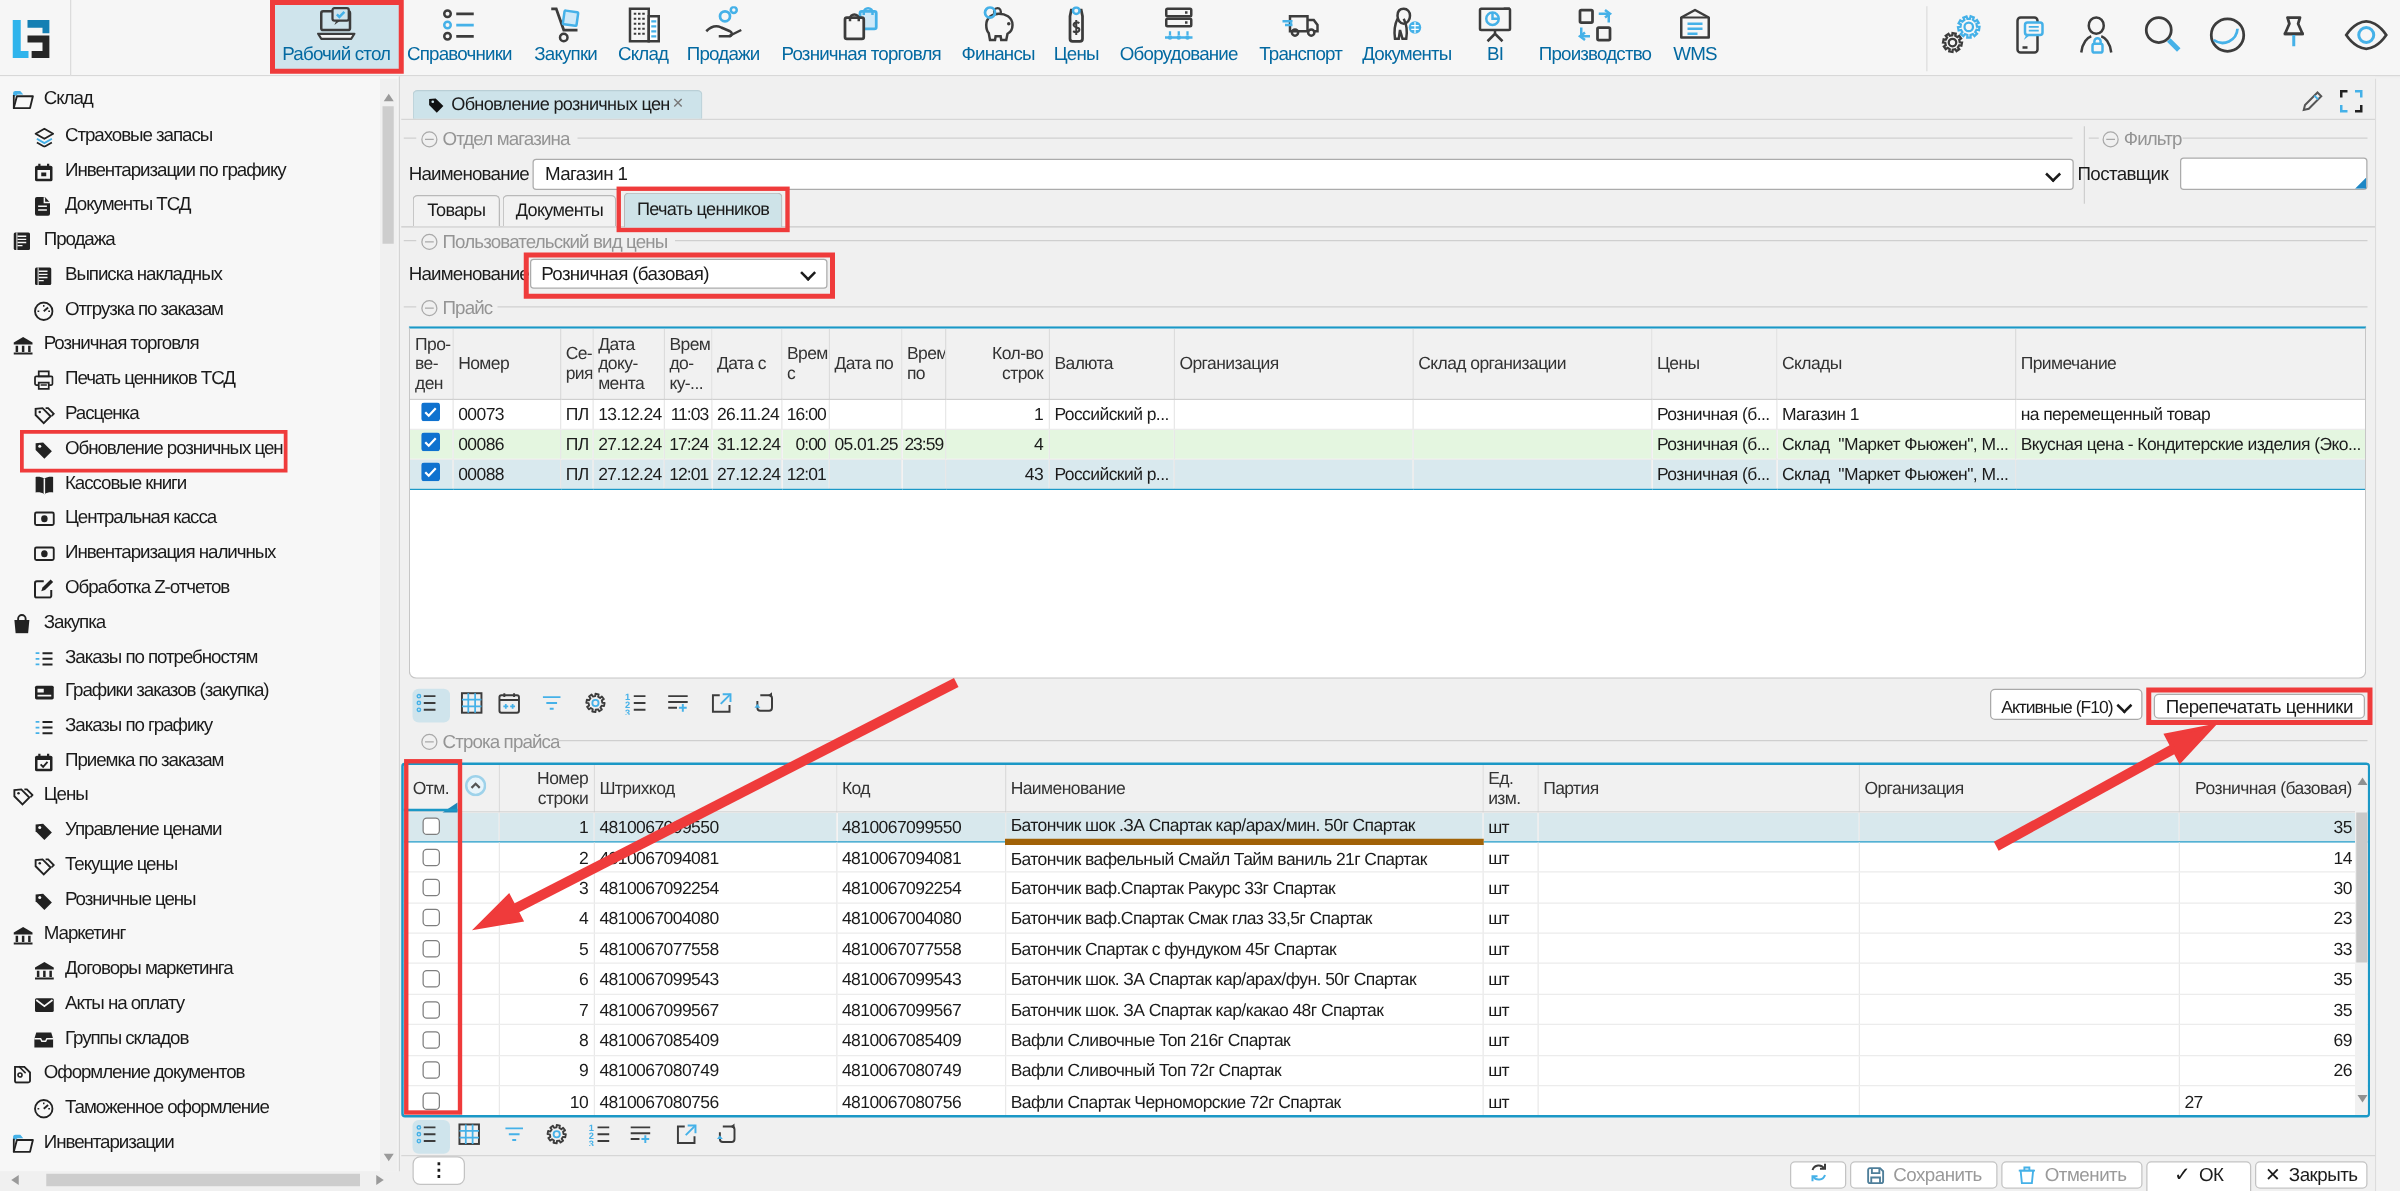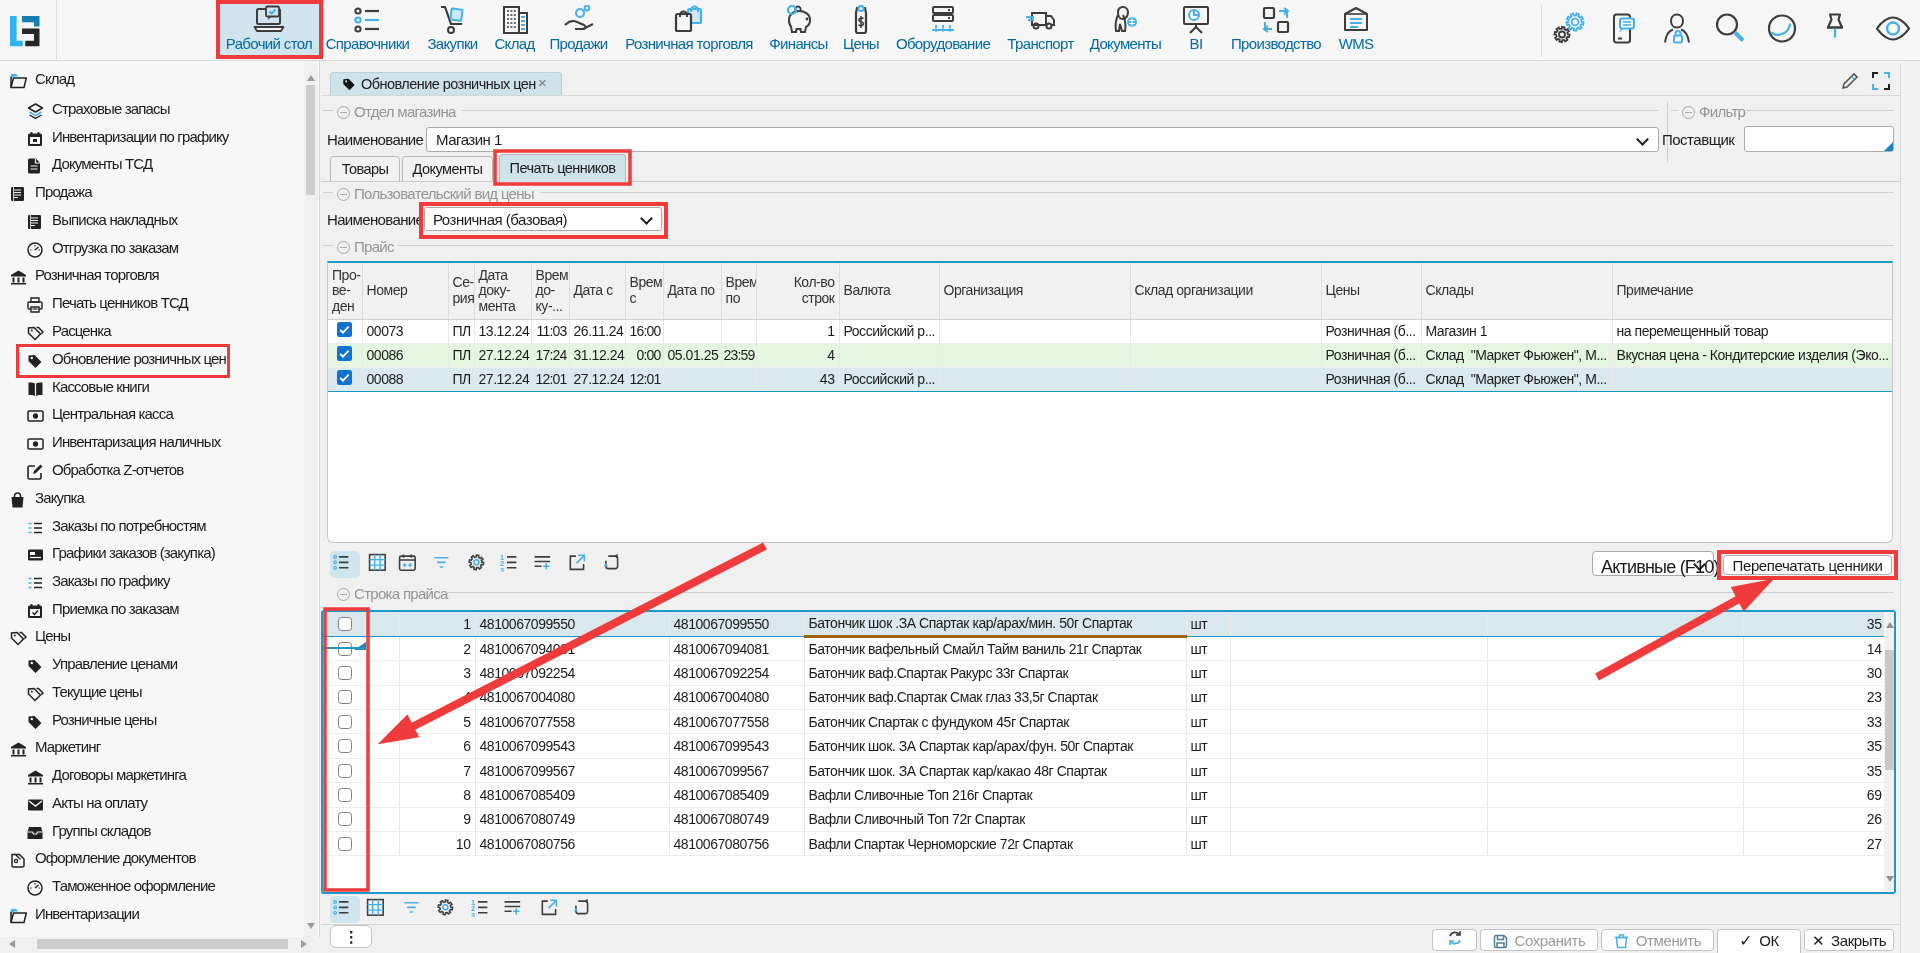--- a/index.html
+++ b/index.html
@@ -711,50 +711,66 @@
         <path d="M10 4H3v17h17v-7" stroke="#3c3c3c" stroke-width="2" fill="none"></path>
         <path d="M13 3h8v8" stroke="#45b1e8" stroke-width="2" fill="none"></path>
         <path d="M21 3L11 13" stroke="#45b1e8" stroke-width="2"></path>
       </svg></div>
     <div class="a" style="left:281px;top:492px;transform:scale(0.78);transform-origin:0 0"><svg width="24" height="24" viewBox="0 0 24 24" fill="none">
         <path d="M8 4h9a3 3 0 013 3v10a3 3 0 01-3 3H8a3 3 0 01-3-3V10" stroke="#3c3c3c" stroke-width="2" fill="none"></path>
         <path d="M16 4l4-3v6z" fill="#3c3c3c"></path>
         <path d="M5 13l-3 4h6z" fill="#45b1e8"></path>
       </svg></div>
 <div class="a" style="left:1271px;top:490px;width:122px;height:25px;background:#fff;border:1px solid #a9a9a9;border-radius:4px"></div>
-<div class="a" style="left:1280px;top:496px;font-size:18px;letter-spacing:-0.8px">Активные (F10)</div>
+<div class="a" style="left:1280px;top:496px;font-size:14px;letter-spacing:-0.8px">Активные (F10)</div>
 <div class="chev" style="left:1374px;top:499px"></div>
 <div class="btn" style="left:1402px;top:494px;width:169px;height:20px;line-height:19px;border-color:#adadad">Перепечатать ценники</div>
 <div class="grp" style="left:16px;top:524px"><span class="gm"></span>Строка прайса</div>
 <div class="gline" style="left:125px;top:531px;width:1448px"></div>
 <div class="a" style="left:0px;top:549px;width:1575px;height:284px;background:#fff;border:2px solid #1b98c6;border-radius:3px;overflow:hidden">
 <table style="font-size:14px;letter-spacing:-0.45px">
         <colgroup>
           <col style="width:44px">
           <col style="width:32px">
           <col style="width:76px">
           <col style="width:194px">
           <col style="width:135px">
           <col style="width:382px">
           <col style="width:44px">
           <col style="width:257px">
           <col style="width:256px">
           <col style="width:143px">
           <col style="width:12px">
         </colgroup>
 <tbody>
+          <tr style="height:37px;background:#f1f1f1">
+<th style="border-right:1px solid #dcdcdc;border-bottom:1px solid #cfcfcf;text-align:center;color:#333;line-height:16px">Отм.</th>
+<th style="border-right:1px solid #dcdcdc;border-bottom:1px solid #cfcfcf;color:#333;line-height:16px"><svg width="17" height="17" viewBox="0 0 17 17">
+                <circle cx="8.5" cy="8.5" r="7.5" fill="#e8f4fa" stroke="#9ed2ea" stroke-width="2"></circle>
+                <path d="M5.2 10.3L8.5 7l3.3 3.3" stroke="#555" stroke-width="1.8" fill="none"></path>
+              </svg></th>
+<th style="border-right:1px solid #dcdcdc;border-bottom:1px solid #cfcfcf;text-align:right;color:#333;line-height:16px">Номер<br>строки</th>
+<th style="border-right:1px solid #dcdcdc;border-bottom:1px solid #cfcfcf;color:#333;line-height:16px">Штрихкод</th>
+<th style="border-right:1px solid #dcdcdc;border-bottom:1px solid #cfcfcf;color:#333;line-height:16px">Код</th>
+<th style="border-right:1px solid #dcdcdc;border-bottom:1px solid #cfcfcf;color:#333;line-height:16px">Наименование</th>
+<th style="border-right:1px solid #dcdcdc;border-bottom:1px solid #cfcfcf;color:#333;line-height:16px">Ед.<br>изм.</th>
+<th style="border-right:1px solid #dcdcdc;border-bottom:1px solid #cfcfcf;color:#333;line-height:16px">Партия</th>
+<th style="border-right:1px solid #dcdcdc;border-bottom:1px solid #cfcfcf;color:#333;line-height:16px">Организация</th>
+<th style="border-right:1px solid #dcdcdc;border-bottom:1px solid #cfcfcf;text-align:right;color:#333;line-height:16px">Розничная (базовая)</th>
+<th style="border-right:1px solid #dcdcdc;border-bottom:1px solid #cfcfcf;color:#333;line-height:16px"></th>
+</tr>
 <tr style="height:24.4px;background:#d8e8ed">
 <td style="border-right:1px solid #e9e9e9;border-bottom:1px solid #1b98c6;text-align:center;">
               <div style="width:14px;height:14px;border:1.5px solid #7e7e7e;border-radius:3.5px;background:#fff;margin:0 auto"></div>
             </td>
 <td style="border-right:1px solid #e9e9e9;border-bottom:1px solid #1b98c6;"></td>
 <td style="border-right:1px solid #e9e9e9;border-bottom:1px solid #1b98c6;text-align:right;">1</td>
 <td style="border-right:1px solid #e9e9e9;border-bottom:1px solid #1b98c6;">4810067099550</td>
 <td style="border-right:1px solid #e9e9e9;border-bottom:1px solid #1b98c6;">4810067099550</td>
-<td style="border-right:1px solid #e9e9e9;border-bottom:3px solid #a16207;">Батончик шок .ЗА Спартак кар/арах/мин. 50г Спартак</td>
+<td style="border-right:1px solid #e9e9e9;border-bottom:5px solid #a16207;">Батончик шок .ЗА Спартак кар/арах/мин. 50г Спартак</td>
 <td style="border-right:1px solid #e9e9e9;border-bottom:1px solid #1b98c6;">шт</td>
 <td style="border-right:1px solid #e9e9e9;border-bottom:1px solid #1b98c6;"></td>
 <td style="border-right:1px solid #e9e9e9;border-bottom:1px solid #1b98c6;"></td>
 <td style="border-right:1px solid #e9e9e9;border-bottom:1px solid #1b98c6;text-align:right;">35</td>
 <td style="border-right:1px solid #e9e9e9;border-bottom:1px solid #1b98c6;"></td>
 </tr>
 <tr style="height:24.4px;background:#fff">
 <td style="border-right:1px solid #e9e9e9;border-bottom:1px solid #ececec;text-align:center;">
               <div style="width:14px;height:14px;border:1.5px solid #7e7e7e;border-radius:3.5px;background:#fff;margin:0 auto"></div>
             </td>
@@ -879,21 +895,21 @@
               <div style="width:14px;height:14px;border:1.5px solid #7e7e7e;border-radius:3.5px;background:#fff;margin:0 auto"></div>
             </td>
 <td style="border-right:1px solid #e9e9e9;border-bottom:1px solid #ececec;"></td>
 <td style="border-right:1px solid #e9e9e9;border-bottom:1px solid #ececec;text-align:right;">10</td>
 <td style="border-right:1px solid #e9e9e9;border-bottom:1px solid #ececec;">4810067080756</td>
 <td style="border-right:1px solid #e9e9e9;border-bottom:1px solid #ececec;">4810067080756</td>
 <td style="border-right:1px solid #e9e9e9;border-bottom:1px solid #ececec;">Вафли Спартак Черноморские 72г Спартак</td>
 <td style="border-right:1px solid #e9e9e9;border-bottom:1px solid #ececec;">шт</td>
 <td style="border-right:1px solid #e9e9e9;border-bottom:1px solid #ececec;"></td>
 <td style="border-right:1px solid #e9e9e9;border-bottom:1px solid #ececec;"></td>
-<td style="border-right:1px solid #e9e9e9;border-bottom:1px solid #ececec;text-align:right;">27</td>
+<td style="border-right:1px solid #e9e9e9;border-bottom:1px solid #ececec;">27</td>
 <td style="border-right:1px solid #e9e9e9;border-bottom:1px solid #ececec;"></td>
 </tr>
 </tbody>
       </table>
 <div class="a" style="left:1561px;top:0;width:12px;height:280px;background:#f1f1f1">
 <div class="a" style="left:2px;top:6px;width:0;height:0;border:4px solid transparent;border-bottom:6px solid #909090"></div>
 <div class="a" style="left:1px;top:38px;width:10px;height:120px;background:#c9c9c9"></div>
 <div class="a" style="left:2px;top:264px;width:0;height:0;border:4px solid transparent;border-top:6px solid #909090"></div>
 </div>
     </div>

